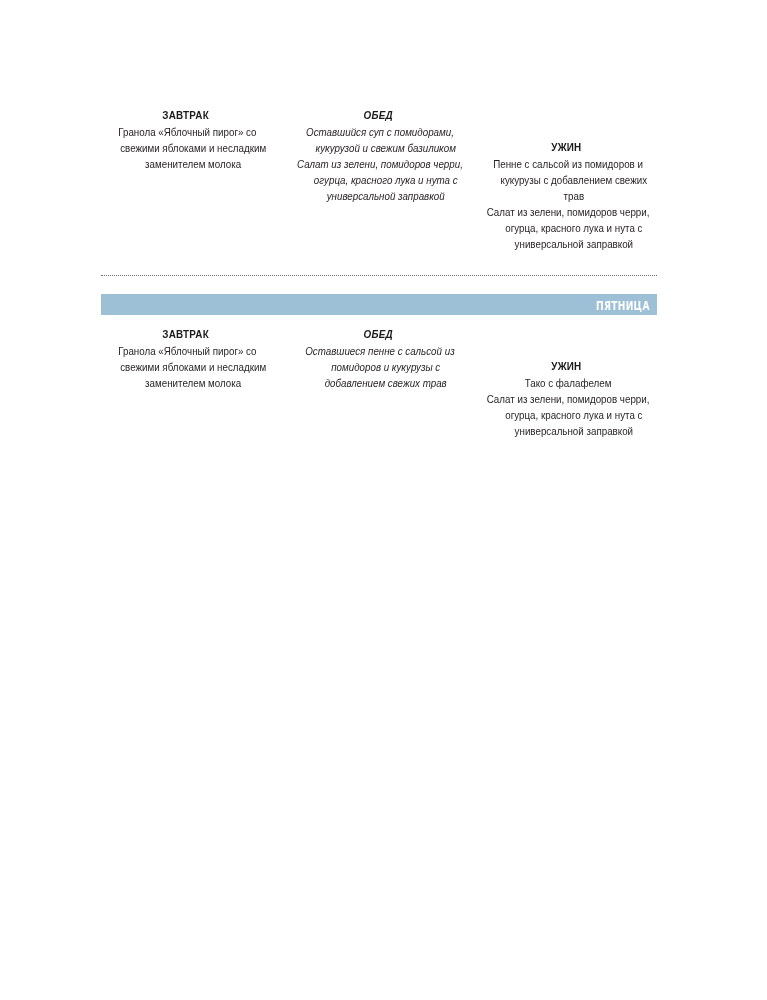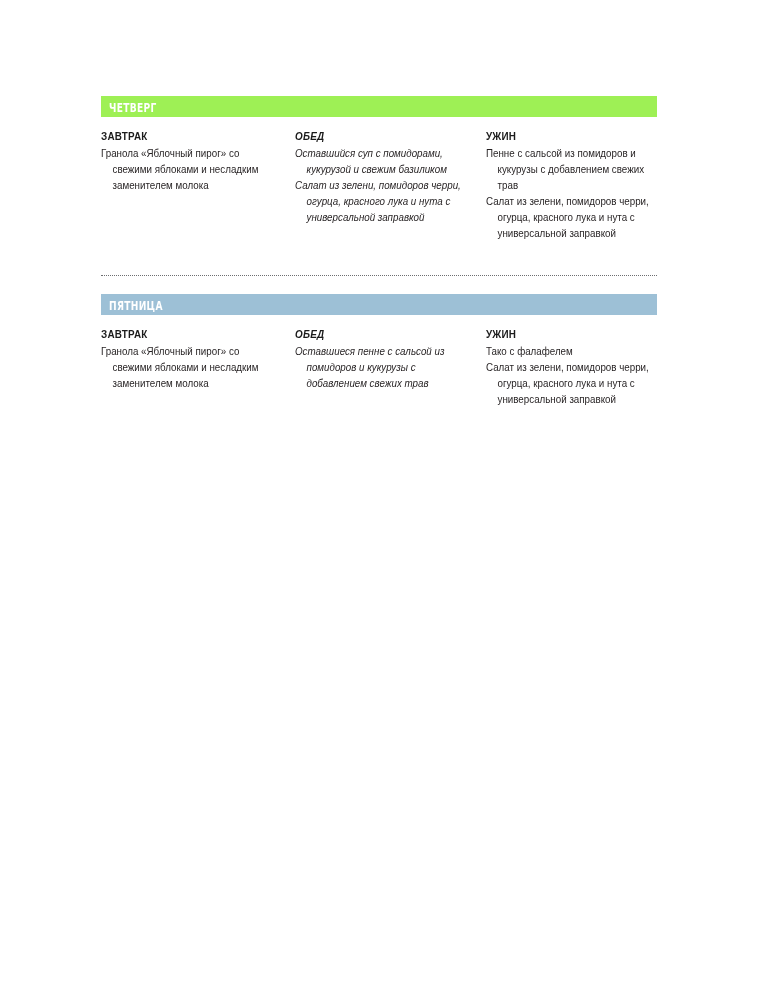--- a/index.html
+++ b/index.html
@@ -45,24 +45,25 @@
     transform: scaleX(0.88);
     transform-origin: left center;
   }
 
   .meals {
     display: flex;
     margin-top: 13px;
   }
   .meal-col {
     box-sizing: border-box;
+    text-align: center;
   }
   .meal-col.col-1 { width: 194px; padding-right: 14px; }
   .meal-col.col-2 { width: 191px; padding-right: 14px; font-style: italic; }
-  .meal-col.col-3 { width: 171px; }
+  .meal-col.col-3 { width: 171px; margin-top: 32px; }
 
   .meal-title {
     font-family: "Liberation Sans", sans-serif;
     font-size: 10.5px;
     font-weight: bold;
     color: #1b1b1b;
     letter-spacing: 0.25px;
     margin-bottom: 4px;
     transform: scaleX(0.94);
     transform-origin: left center;
@@ -118,23 +119,20 @@
     transform-origin: left baseline;
     white-space: nowrap;
   }
 </style>
 </head>
 <body>
 
 <div class="page">
 
   <div class="day-block" id="day-thursday">
-    <div class="day-header" style="background: rgb(158, 240, 85);">
-      <span class="day-header-label" style="color: rgb(255, 255, 255);">ЧЕТВЕРГ</span>
-    </div>
 
     <div class="meals">
       <div class="meal-col col-1">
         <div class="meal-title">ЗАВТРАК</div>
         <p class="meal-item" style="color: rgb(35, 31, 32);">Гранола «Яблочный пирог» со свежими яблоками и несладким заменителем молока</p>
       </div>
       <div class="meal-col col-2">
         <div class="meal-title">ОБЕД</div>
         <p class="meal-item" style="color: rgb(35, 31, 32);">Оставшийся суп с помидорами, кукурузой и свежим базиликом</p>
         <p class="meal-item" style="color: rgb(35, 31, 32);">Салат из зелени, помидоров черри, огурца, красного лука и нута с универсальной заправкой</p>
@@ -143,21 +141,21 @@
         <div class="meal-title">УЖИН</div>
         <p class="meal-item" style="color: rgb(35, 31, 32);">Пенне с сальсой из помидоров и кукурузы с добавлением свежих трав</p>
         <p class="meal-item" style="color: rgb(35, 31, 32);">Салат из зелени, помидоров черри, огурца, красного лука и нута с универсальной заправкой</p>
       </div>
     </div>
   </div>
 
   <div class="divider" id="divider-thursday" style="border-top-color: rgb(109, 110, 113);"></div>
 
   <div class="day-block" id="day-friday">
-    <div class="day-header" style="background: rgb(157, 192, 214);">
+    <div class="day-header" style="background: rgb(157, 192, 214); text-align: right;">
       <span class="day-header-label" style="color: rgb(255, 255, 255);">ПЯТНИЦА</span>
     </div>
 
     <div class="meals">
       <div class="meal-col col-1">
         <div class="meal-title">ЗАВТРАК</div>
         <p class="meal-item" style="color: rgb(35, 31, 32);">Гранола «Яблочный пирог» со свежими яблоками и несладким заменителем молока</p>
       </div>
       <div class="meal-col col-2">
         <div class="meal-title">ОБЕД</div>

